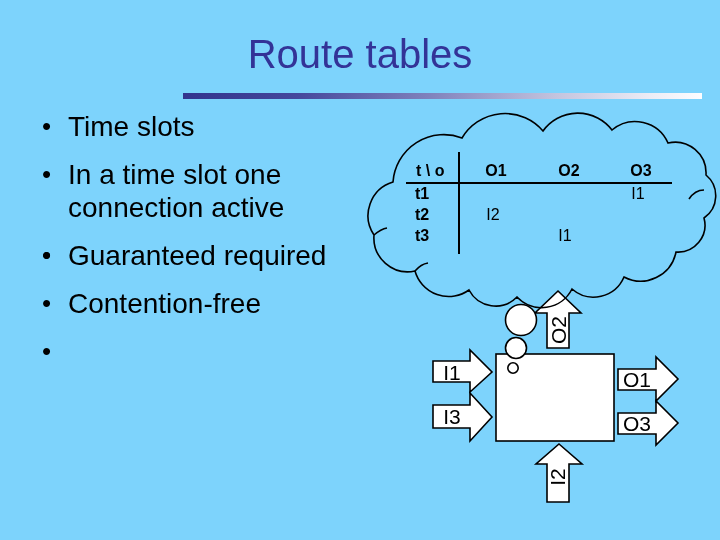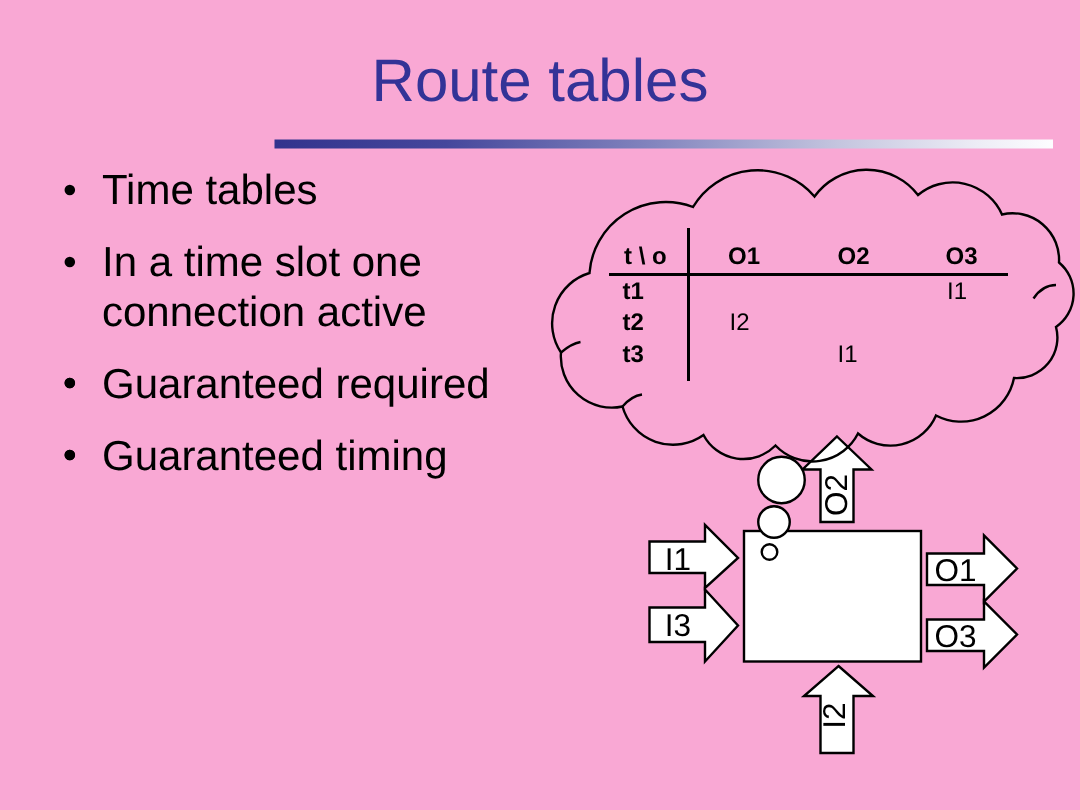--- a/index.html
+++ b/index.html
@@ -1,17 +1,17 @@
 <!DOCTYPE html>
 <html><head>
 <meta charset="utf-8">
 <style>
   html,body { margin:0; padding:0; background:#888; }
   .slide {
-    width:720px; height:540px; position:relative; background:#f9a8d4;
+    width:720px; height:540px; position:relative; background:#7dd3fc;
     overflow:hidden; font-family:"Liberation Sans", sans-serif;
     margin:0 auto;
   }
   .title {
     position:absolute; top:32px; left:0; width:100%;
     text-align:center; font-size:40px; line-height:44px; font-weight:normal;
     color:#333397; margin:0;
   }
   .rule {
     position:absolute; left:183px; top:93px; width:519px; height:6px;
@@ -42,39 +42,39 @@
 <body>
 
 <div class="slide">
 
   <h1 class="title">Route tables</h1>
   <div class="rule"></div>
 
   <ul class="bullets">
     <li>
       <span class="marker">•</span>
-      <span>Time tables</span>
+      <span>Time slots</span>
     </li>
     <li>
       <span class="marker">•</span>
       <span>In a time slot one connection active</span>
     </li>
     <li>
       <span class="marker">•</span>
     </li>
     <li>
       <span class="marker">•</span>
       <span>Guaranteed required</span>
     </li>
     <li>
       <span class="marker">•</span>
+      <span>Contention-free</span>
     </li>
     <li>
       <span class="marker">•</span>
-      <span>Guaranteed timing</span>
     </li>
   </ul>
 
   <svg class="diagram" width="720" height="540" viewBox="0 0 720 540">
 
     <polygon class="shape" points="558,291 581,313 569,313 569,348 547,348 547,313 535,313"></polygon>
 
     <path class="cloud" d="
       M 393 182
       A 51 51 0 0 1 462 138

